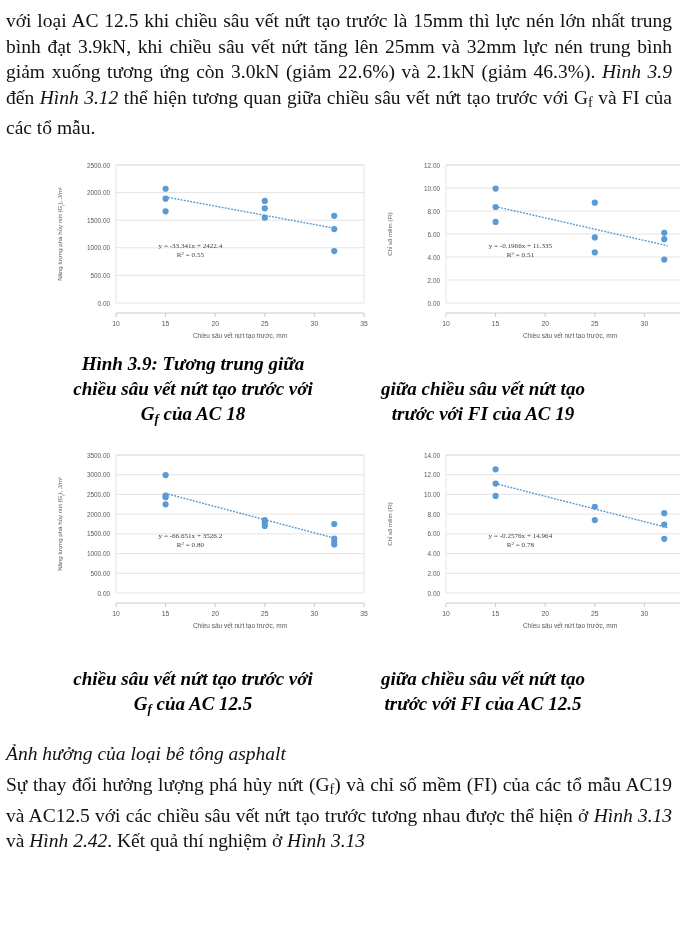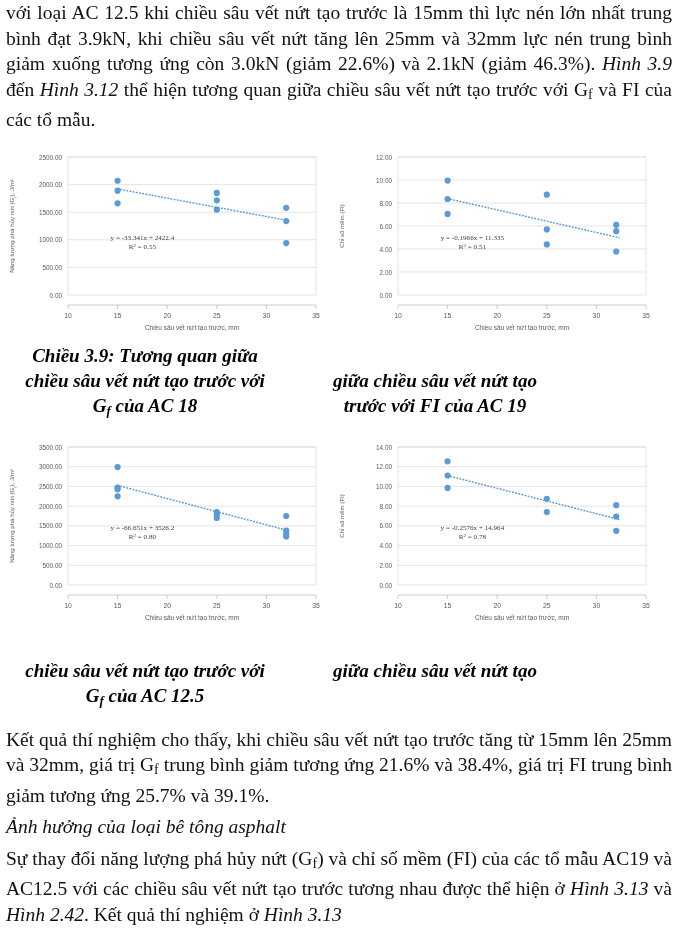--- a/index.html
+++ b/index.html
@@ -27,36 +27,37 @@
   .para {
     font-family: "Liberation Serif", "DejaVu Serif", serif;
     font-size: 19.5px;
     line-height: 25.5px;
     text-align: justify;
     text-justify: inter-word;
     margin: 0;
     padding: 0 8px 0 6px;
     color: #111;
   }
-  .para.top { padding-top: 0; }
+  .para.top { padding-top: 8px; }
   .para-italic {
     font-style: italic;
   }
   .sub {
     font-size: 0.72em;
     vertical-align: -0.22em;
     letter-spacing: 0;
   }
   .ital { font-style: italic; }
 
   
   .fig-row {
     display: flex;
     width: 580px;
     align-items: flex-start;
+    margin-left: 48px;
   }
   .fig-cell {
     width: 340px;
     box-sizing: border-box;
   }
 
   .chart-wrap {
     position: relative;
     width: 330px;
     height: 190px;
@@ -219,21 +220,21 @@
       </div>
     </div>
 
   </div>
 
   <div class="spacer-6"></div>
 
   <div class="fig-row">
     <div class="fig-cell">
       <div class="caption">
-        <span>Chiều 3.9: Tương quan giữa</span><br>
+        <span>Hình 3.9: Tương trung giữa</span><br>
         <span>chiều sâu vết nứt tạo trước với</span><br>
         <span>G</span><span class="sub">f</span><span> của AC 18</span>
       </div>
     </div>
     <div class="fig-cell">
       <div class="caption">
         <br>
         <span>giữa chiều sâu vết nứt tạo</span><br>
         <span>trước với FI của AC 19</span>
       </div>
@@ -384,29 +385,29 @@
       <div class="caption">
         <br>
         <span>chiều sâu vết nứt tạo trước với</span><br>
         <span>G</span><span class="sub">f</span><span> của AC 12.5</span>
       </div>
     </div>
     <div class="fig-cell">
       <div class="caption">
         <br>
         <span>giữa chiều sâu vết nứt tạo</span><br>
+        <span>trước với FI của AC 12.5</span>
       </div>
     </div>
   </div>
 
   <div class="spacer-14"></div>
 
-  <p class="para"><span>Kết quả thí nghiệm cho thấy, khi chiều sâu vết nứt tạo trước tăng từ 15mm lên 25mm và 32mm, giá trị G</span><span class="sub">f</span><span> trung bình giảm tương ứng 21.6% và 38.4%, giá trị FI trung bình giảm tương ứng 25.7% và 39.1%.</span></p>
 
   <div class="spacer-6"></div>
 
   <p class="para para-italic">Ảnh hưởng của loại bê tông asphalt</p>
 
   <div class="spacer-6"></div>
 
-  <p class="para"><span>Sự thay đổi năng lượng phá hủy nứt (G</span><span class="sub">f</span><span>) và chỉ số mềm (FI) của các tổ mẫu AC19 và AC12.5 với các chiều sâu vết nứt tạo trước tương nhau được thể hiện ở </span><span class="ital">Hình 3.13</span><span> và </span><span class="ital">Hình 2.42</span><span>. Kết quả thí nghiệm ở </span><span class="ital">Hình 3.13</span></p>
+  <p class="para"><span>Sự thay đổi hưởng lượng phá hủy nứt (G</span><span class="sub">f</span><span>) và chỉ số mềm (FI) của các tổ mẫu AC19 và AC12.5 với các chiều sâu vết nứt tạo trước tương nhau được thể hiện ở </span><span class="ital">Hình 3.13</span><span> và </span><span class="ital">Hình 2.42</span><span>. Kết quả thí nghiệm ở </span><span class="ital">Hình 3.13</span></p>
 
 </div>
 
 </body></html>

